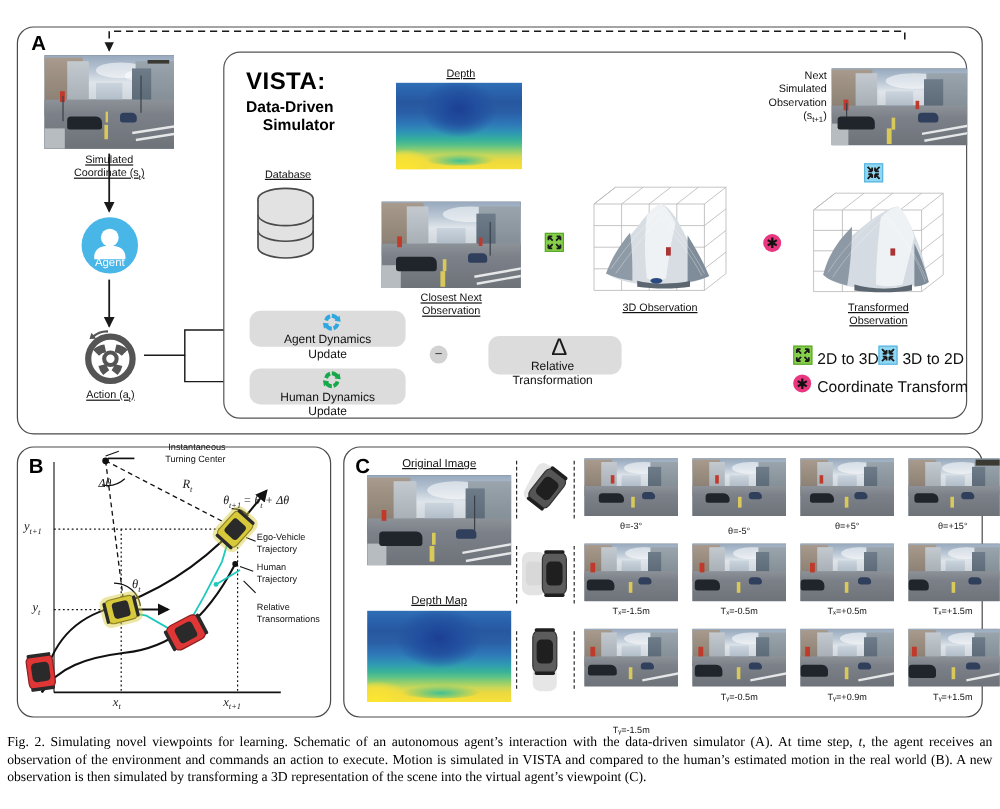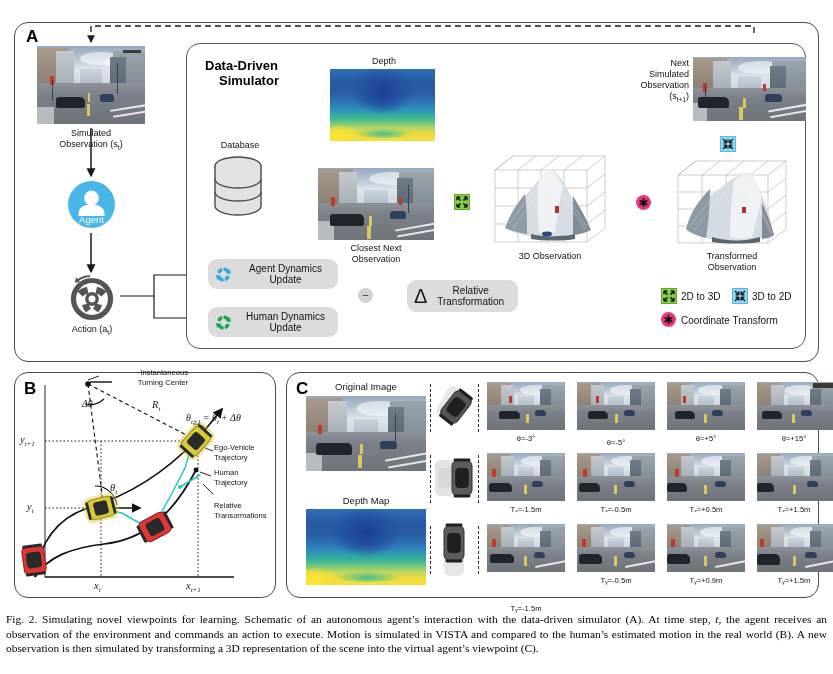--- a/index.html
+++ b/index.html
@@ -6,21 +6,21 @@
   body{width:833px;height:674px;position:relative;font-family:"Liberation Sans",sans-serif;color:#1a1a1a;}
   .fig{position:absolute;left:0;top:0;width:833px;height:674px;}
 
   
   .panel{position:absolute;border:1.4px solid #4a4a4a;border-radius:14px;background:#fff;box-sizing:border-box;}
   .panel-letter{position:absolute;font-weight:bold;font-size:17px;color:#000;letter-spacing:0;}
 
   .inner-box{position:absolute;border:1.3px solid #555;border-radius:14px;background:#fff;box-sizing:border-box;}
 
   
-  .cap{position:absolute;font-size:9px;line-height:11px;text-align:center;color:#111;}
+  .cap{position:absolute;font-size:9px;line-height:11px;text-align:center;color:#111;text-decoration:underline;}
   .cap-l{position:absolute;font-size:9px;line-height:11px;text-align:right;color:#111;}
   .tiny{position:absolute;font-size:7.6px;line-height:9.5px;text-align:center;color:#111;}
   .vista-title{position:absolute;text-align:left;font-weight:bold;color:#000;}
   .vista-title .l1{font-size:20px;letter-spacing:.4px;display:block;}
   .vista-title .l2{font-size:13px;display:block;margin-top:1px;}
   .vista-title .l3{font-size:13px;display:block;margin-left:14px;}
 
   
   .photo{position:absolute;overflow:hidden;background:#6d7682;}
   .photo .sky{position:absolute;left:0;top:0;width:100%;height:48%;
@@ -59,21 +59,21 @@
      background:radial-gradient(ellipse at 30% 80%,#fde62f 0%,#f4df3a 45%,rgba(244,223,58,0) 75%);}
   .depth .cblob{position:absolute;left:24%;bottom:4%;width:54%;height:14%;border-radius:50%;
      background:radial-gradient(ellipse at 50% 60%,#3ec195 0%,rgba(62,193,149,0) 72%);}
 
   
   .cloud3d{position:absolute;}
   .cloud3d svg{display:block;}
 
   
   .pbox{position:absolute;background:#dcdcdc;border-radius:9px;display:flex;align-items:center;
-        box-sizing:border-box;}
+        box-sizing:border-box;flex-direction:column;}
   .pbox .ptxt{font-size:10px;line-height:11.5px;text-align:center;flex:1;color:#111;}
 
   
   .op-sub{position:absolute;width:15px;height:15px;border-radius:50%;background:#d2d2d2;
      display:flex;align-items:center;justify-content:center;font-size:11px;color:#333;line-height:1;}
   .op-star{position:absolute;width:15px;height:15px;border-radius:50%;background:#e8377f;
      display:flex;align-items:center;justify-content:center;font-size:12px;color:#111;line-height:1;}
   .icon-2d3d{position:absolute;width:16px;height:16px;background:#86cf4b;border:1px solid #5fa82f;
      box-sizing:border-box;}
   .icon-3d2d{position:absolute;width:16px;height:16px;background:#8fd8f5;border:1px solid #5fb6dd;
@@ -82,21 +82,21 @@
 
   
   .agent{position:absolute;width:47px;height:47px;border-radius:50%;background:#49b6e8;}
   .agent .alabel{position:absolute;bottom:3px;left:0;width:100%;text-align:center;font-size:9.5px;color:#fff;}
   .wheel{position:absolute;}
 
   
   .db{position:absolute;}
 
   
-  .legend-item{position:absolute;font-size:10px;color:#111;white-space:nowrap;}
+  .legend-item{position:absolute;font-size:13px;color:#111;white-space:nowrap;}
 
   
   .ovl{position:absolute;left:0;top:0;pointer-events:none;}
   .dashcol{position:absolute;border-left:1.6px dashed #2b2b2b;}
 
   
   .caption{position:absolute;left:6px;top:612px;width:821px;font-family:"Liberation Serif",serif;
      font-size:11.4px;line-height:14.6px;text-align:justify;color:#000;}
   .caption b{font-weight:normal;}
   .caption i{font-style:italic;}
@@ -154,20 +154,21 @@
     <path d="M338,322 L365,322 L365,306" stroke="#1a1a1a" stroke-width="1.2" fill="none" marker-end="url(#ahs)"></path>
 
     <line x1="375" y1="295" x2="404" y2="295" stroke="#1a1a1a" stroke-width="1.2" marker-end="url(#ahs)"></line>
 
     <path d="M154,296 L154,318 L207,318" stroke="#1a1a1a" stroke-width="1.2" fill="none" marker-end="url(#ahs)"></path>
   </svg>
 
   <div class="inner-box" style="left:186px;top:43px;width:620px;height:306px;"></div>
 
   <div class="vista-title" style="left:205px;top:57px;width:120px;">
+    <span class="l1">VISTA:</span>
     <span class="l2">Data-Driven</span>
     <span class="l3">Simulator</span>
   </div>
 
   <div class="photo" style="left:37px;top:46px;width:108px;height:78px;">
     <div class="sky"></div>
     <div class="cloud" style="left:40%;top:8%;width:38%;height:16%;"></div>
     <div class="cloud" style="left:62%;top:16%;width:30%;height:12%;"></div>
     <div class="bldgL"></div>
       <div class="bldgL2"></div>
@@ -182,21 +183,21 @@
     <div class="tree" style="left:80%;top:5%;width:16%;height:3px;"></div>
     <div class="lane" style="left:47%;top:60%;width:2px;height:9px;"></div>
     <div class="lane" style="left:46%;top:74%;width:3px;height:12px;"></div>
     <div class="car" style="left:18%;top:66%;width:26%;height:14%;"></div>
     <div class="carblue" style="left:58%;top:62%;width:13%;height:10%;"></div>
     <div class="xwalk" style="left:68%;top:78%;width:34%;height:2px;transform:rotate(-9deg);"></div>
     <div class="xwalk" style="left:70%;top:86%;width:32%;height:2px;transform:rotate(-9deg);"></div>
   </div>
   <div class="cap" style="left:27px;top:128px;width:128px;">
     <span>Simulated</span><br>
-    <span>Observation (s</span><sub style="font-size:6.5px;">t</sub><span>)</span>
+    <span>Coordinate (s</span><sub style="font-size:6.5px;">t</sub><span>)</span>
   </div>
 
   <div class="agent" style="left:68px;top:181px;">
     <svg width="47" height="47" viewBox="0 0 47 47">
       <circle cx="23.5" cy="17" r="7.4" fill="#ffffff"></circle>
       <path d="M10.5,33 C10.5,26.5 16,23.5 23.5,23.5 C31,23.5 36.5,26.5 36.5,33 L36.5,35 L10.5,35 Z" fill="#ffffff"></path>
     </svg>
     <div class="alabel">Agent</div>
   </div>
 

